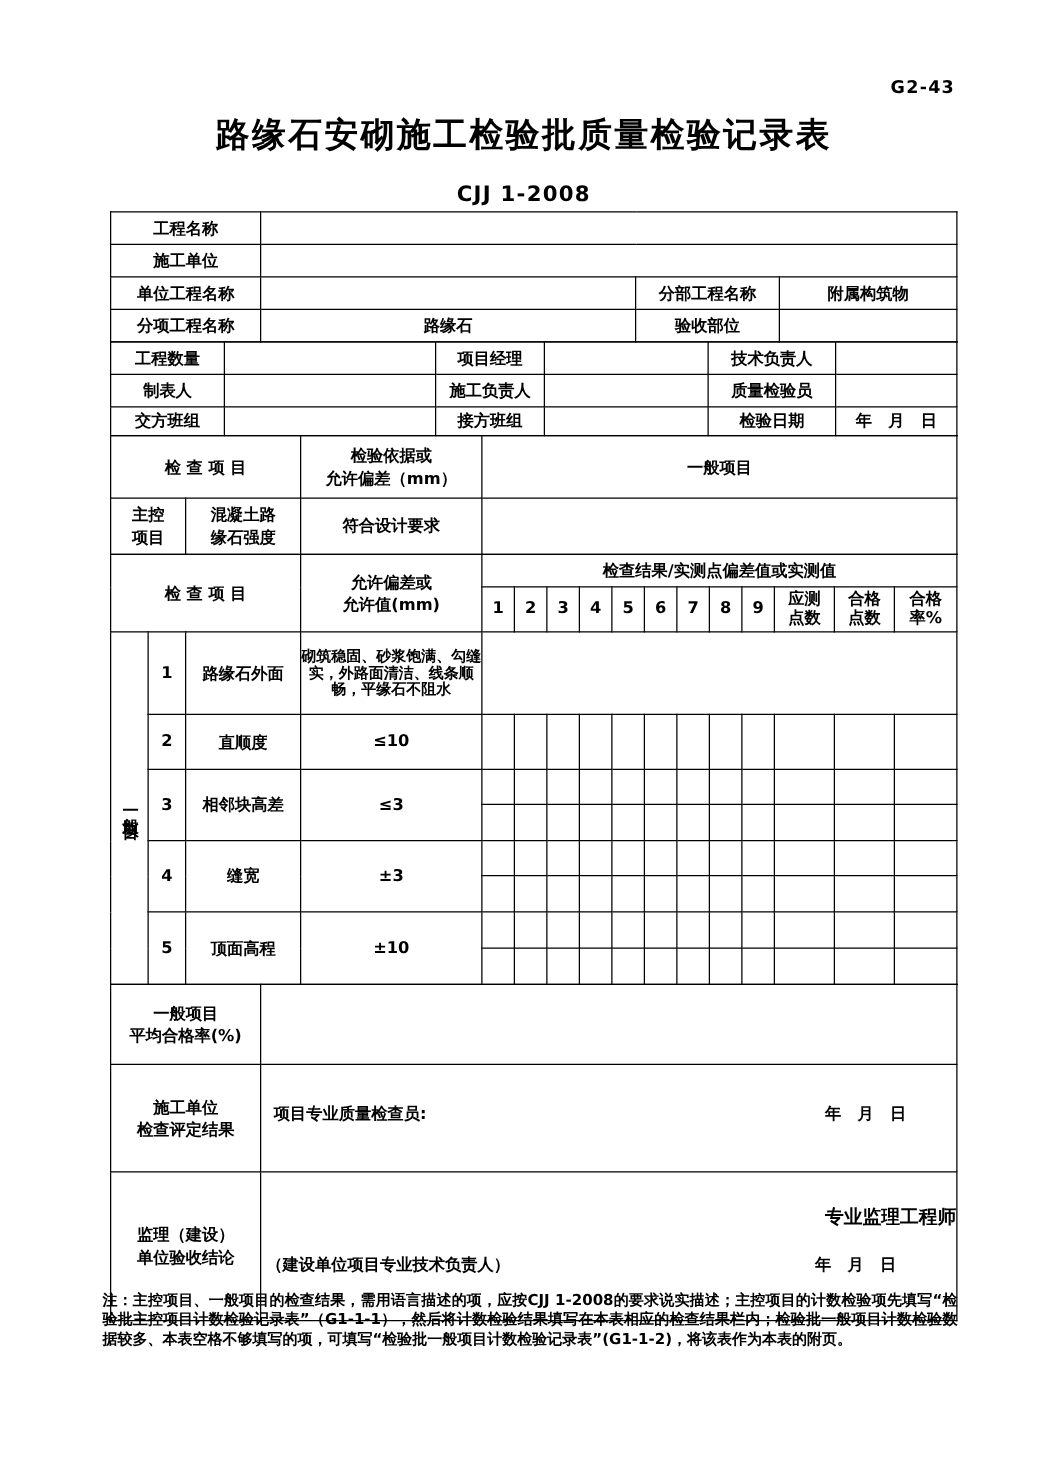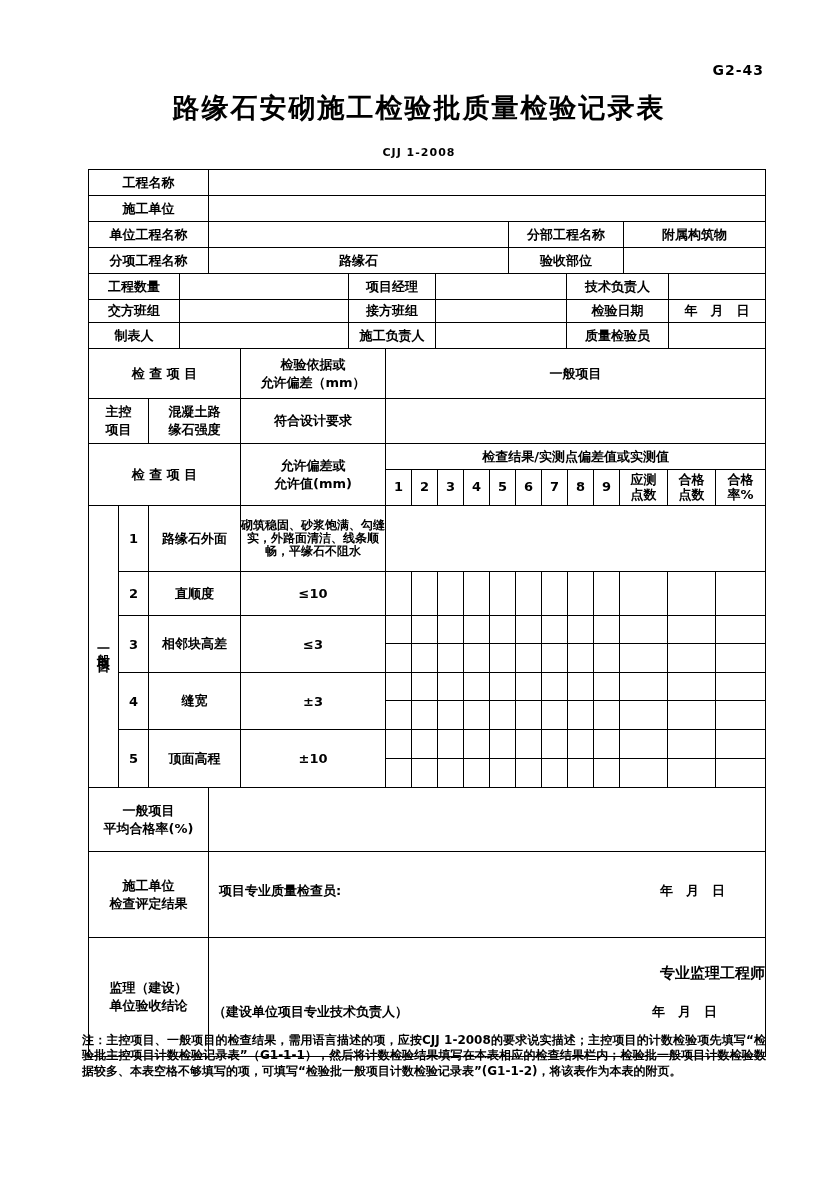--- a/index.html
+++ b/index.html
@@ -2,21 +2,21 @@
 <html><head>
 <meta charset="utf-8">
 <style>
   html,body{margin:0;padding:0;background:#fff;}
   body{width:838px;height:1186px;position:relative;color:#000;
        font-family:"DejaVu Sans","Liberation Sans",sans-serif;}
   .code{position:absolute;top:62px;right:74px;font-size:14px;font-weight:bold;letter-spacing:1px;margin-left:25px;}
   .title{position:absolute;top:90px;left:0;width:838px;text-align:center;
          font-size:27px;font-weight:bold;letter-spacing:2px;}
   .standard{position:absolute;top:146px;left:0;width:838px;text-align:center;
-            font-size:11px;font-weight:bold;letter-spacing:1px;}
+            font-size:17px;font-weight:bold;letter-spacing:1px;}
   .form{position:absolute;left:88px;top:170px;width:677px;}
   table{border-collapse:collapse;table-layout:fixed;width:677px;margin-top:-1px;}
   td{border:1px solid #000;font-size:13px;font-weight:bold;text-align:center;
      vertical-align:middle;padding:0;overflow:hidden;}
   [data-bind]{white-space:pre-line;}
   .tiny{font-size:12px;line-height:1.1;}
   .vtext{writing-mode:vertical-rl;text-orientation:upright;letter-spacing:3px;
          margin:0 auto;line-height:1;}
   .fill{height:100%;display:flex;flex-direction:column;justify-content:flex-end;}
   .sigline{display:flex;justify-content:space-between;align-items:flex-end;
@@ -78,35 +78,35 @@
       </colgroup>
     <tbody>
         <tr style="height:26px">
       <td data-bind="info.project_quantity">工程数量</td>
       <td></td>
       <td data-bind="info.project_manager">项目经理</td>
       <td></td>
       <td data-bind="info.technical_director">技术负责人</td>
       <td></td>
     </tr>
+    <tr style="height:26px">
+      <td data-bind="info.preparer">制表人</td>
+      <td></td>
+      <td data-bind="info.construction_director">施工负责人</td>
+      <td></td>
+      <td data-bind="info.quality_inspector">质量检验员</td>
+      <td></td>
+    </tr>
     <tr style="height:23px">
       <td data-bind="info.handover_team">交方班组</td>
       <td></td>
       <td data-bind="info.receiving_team">接方班组</td>
       <td></td>
       <td data-bind="info.inspection_date">检验日期</td>
       <td data-bind="info.date_placeholder">年　月　日</td>
-    </tr>
-    <tr style="height:26px">
-      <td data-bind="info.preparer">制表人</td>
-      <td></td>
-      <td data-bind="info.construction_director">施工负责人</td>
-      <td></td>
-      <td data-bind="info.quality_inspector">质量检验员</td>
-      <td></td>
     </tr>
   </tbody>
     </table>
 
   <table>
     <colgroup>
         <col style="width:60px">
         <col style="width:92px">
         <col style="width:145px">
         <col style="width:380px">

